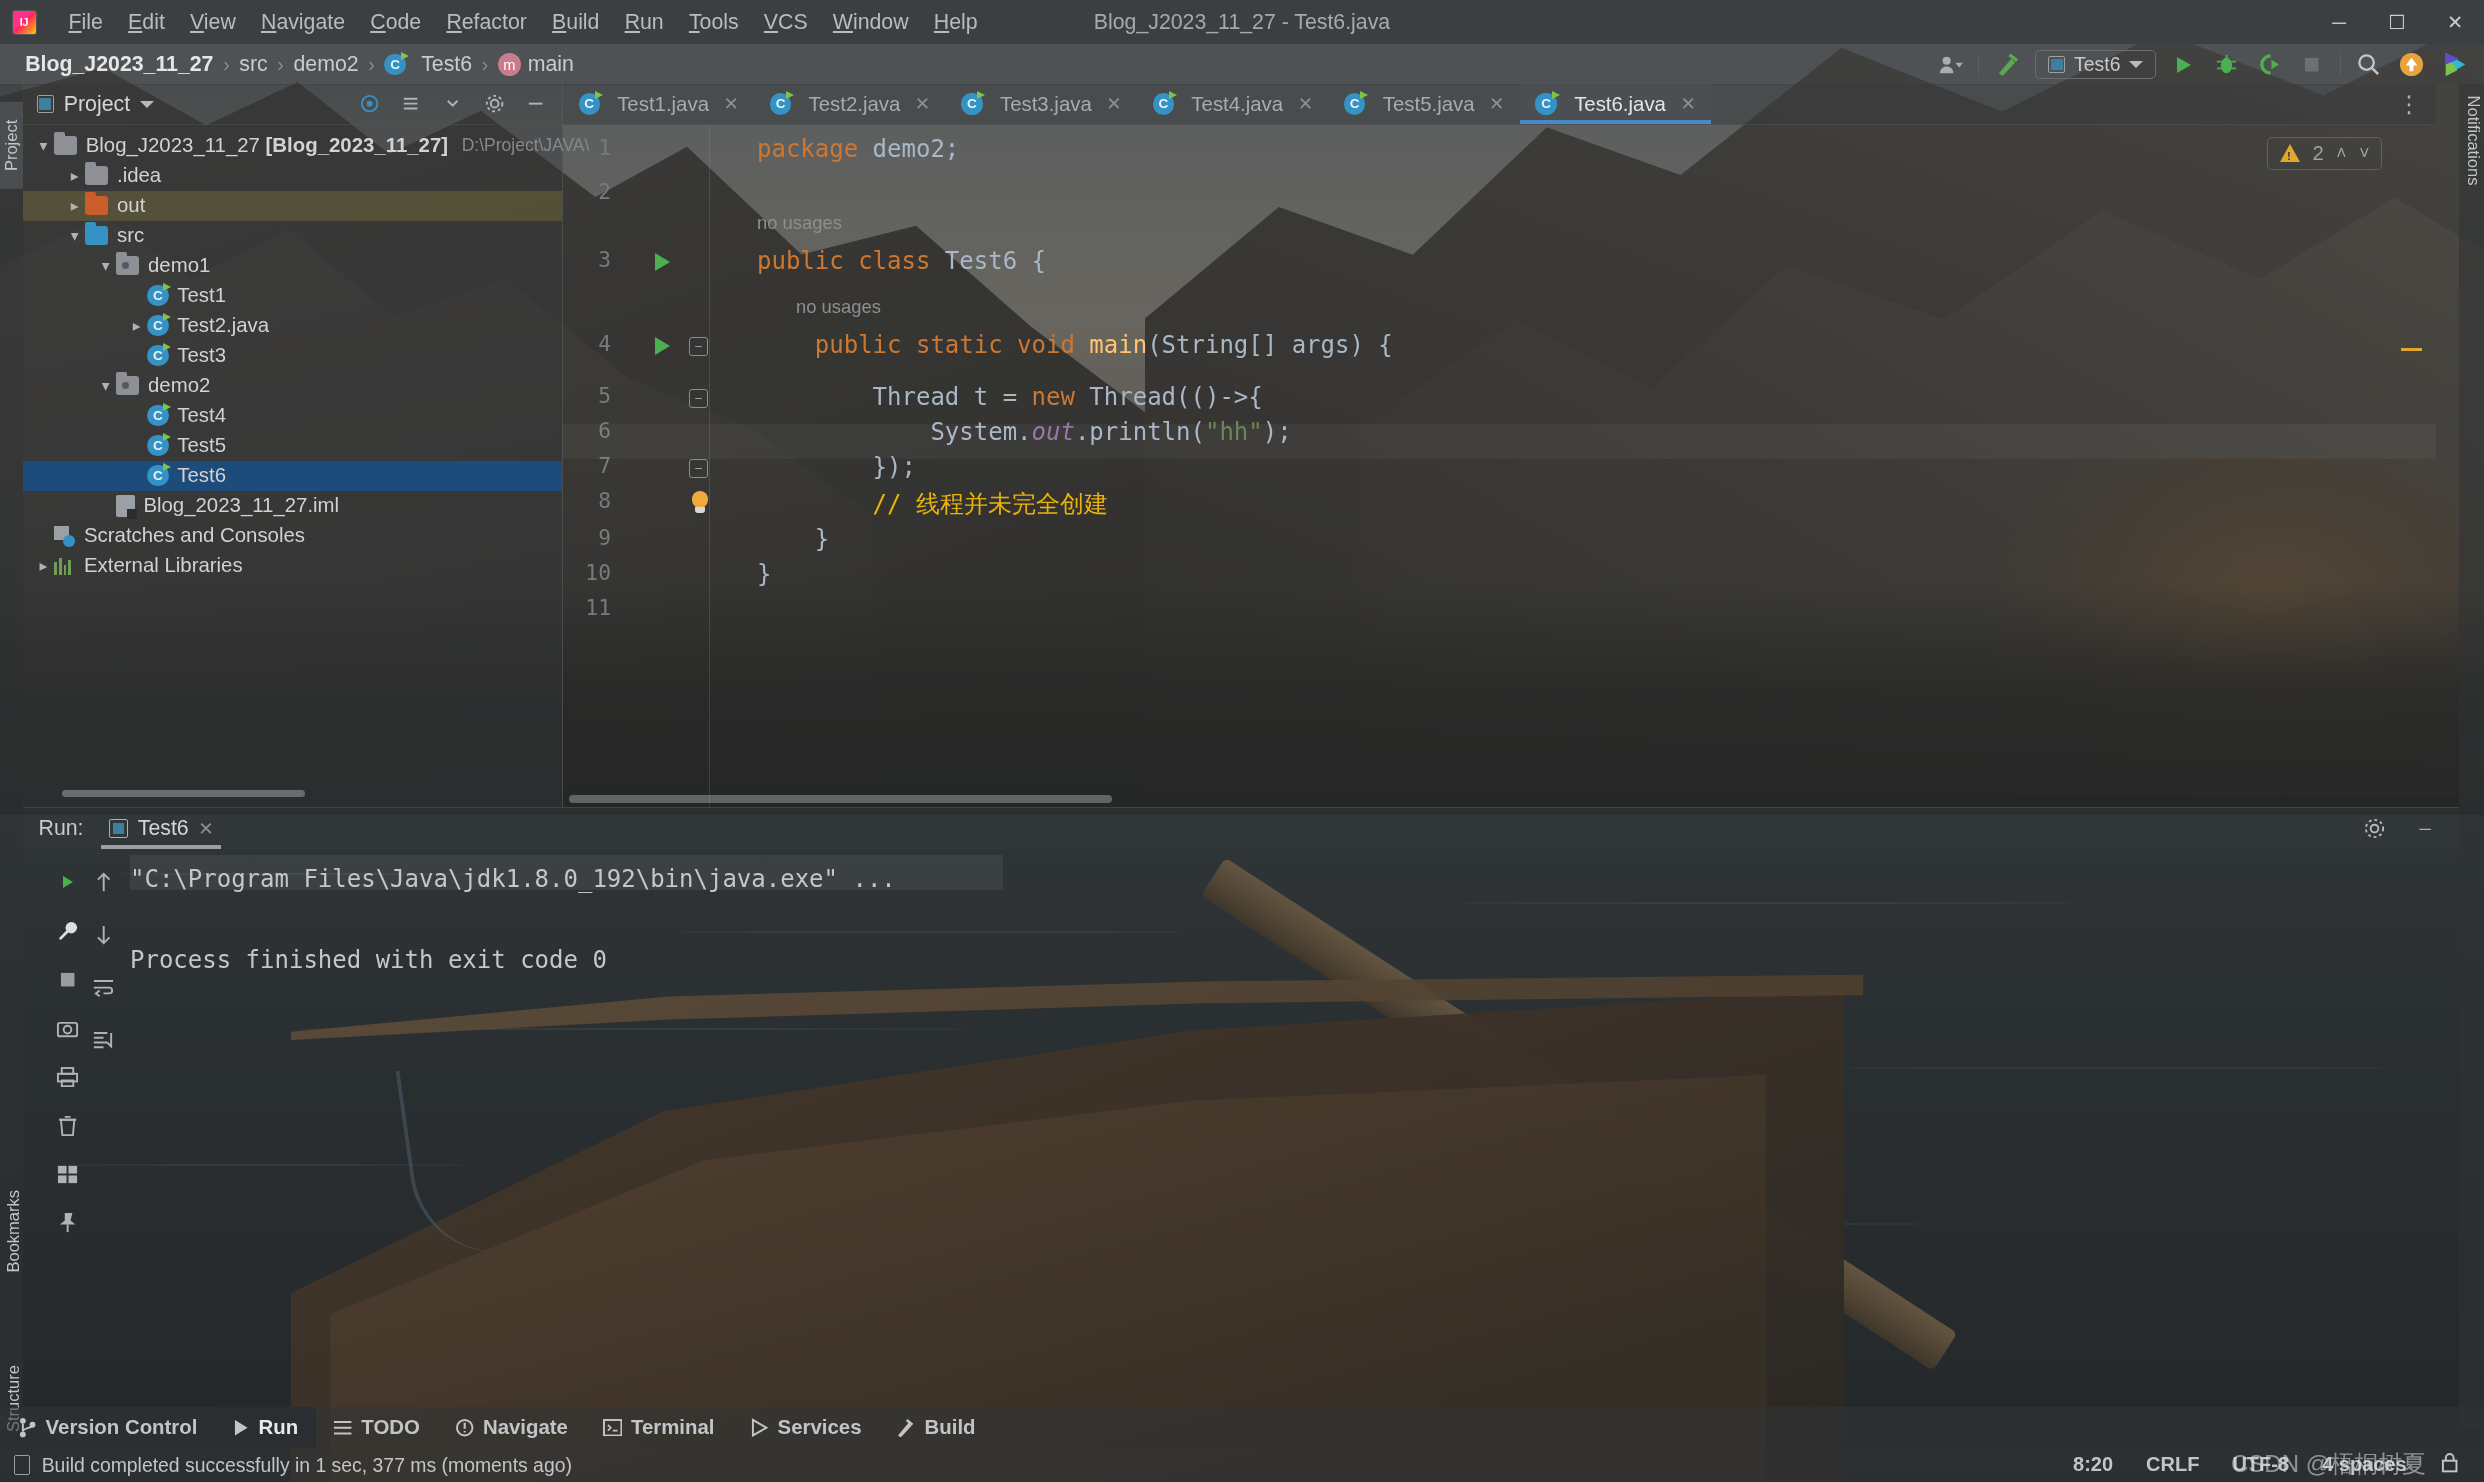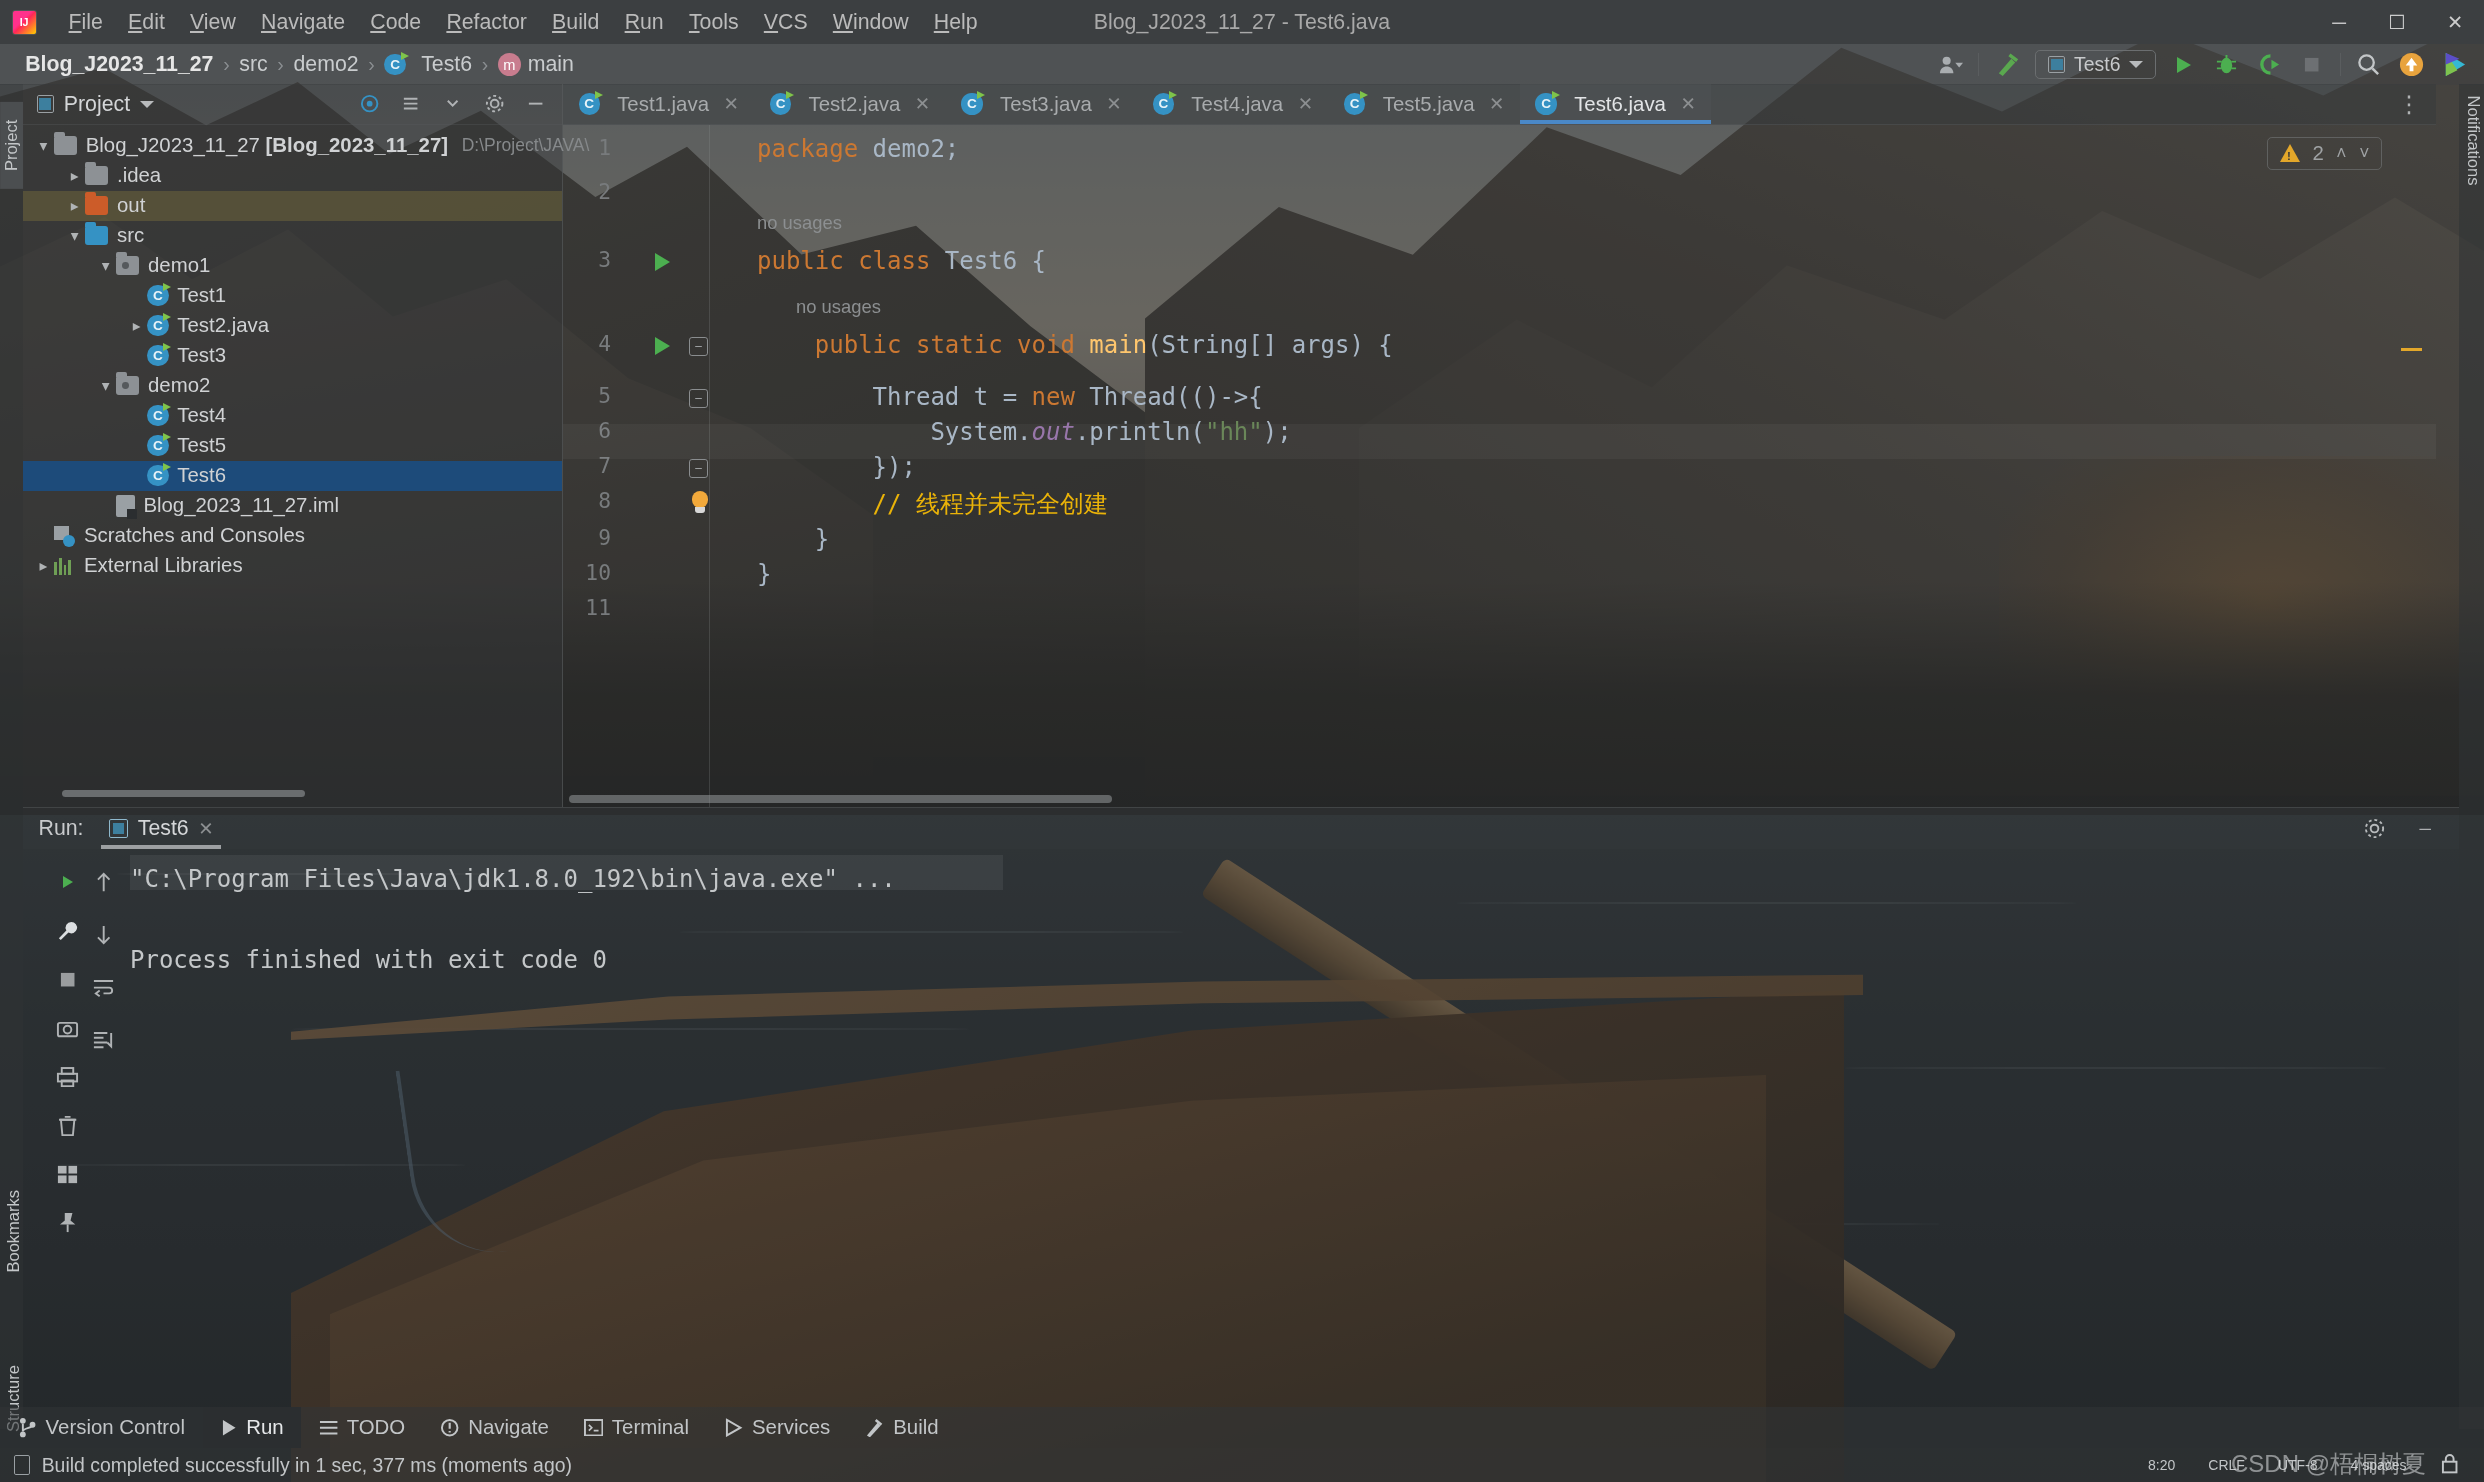--- a/index.html
+++ b/index.html
@@ -294,29 +294,29 @@
   #run-toolbar2 { position:absolute; left:56px; top:41px; width:49px; bottom:0; display:flex;
      flex-direction:column; align-items:center; padding-top:13.6px; gap:13.6px; }
 
   #console { position:absolute; left:107px; top:41px; right:0; bottom:0;
      font-family:"DejaVu Sans Mono", monospace; font-size:24px; color:#c4c7c9; }
   .cline { position:absolute; white-space:pre; }
   #cmdhl { position:absolute; left:0; width:873px; height:35px; background: rgba(200,200,200,0.09); }
 
   
   #bottombar { position:absolute; left:0; bottom:34px; width:2484px; height:41px;
-     background: rgba(50,53,55,0.55); display:flex; align-items:center; }
+     background: rgba(50,53,55,0.55); display:flex; align-items:center;font-weight:bold; }
   .bb-item { display:flex; align-items:center; gap:8.7px; padding:0 17.5px; height:41px;
      color:#c2c5c7; font-size:20.4px; white-space:nowrap; }
   .bb-item.active { background:#2b2e30; color:#e6e8ea; }
   #statusbar { position:absolute; left:0; bottom:0; width:2484px; height:34px;
      background: rgba(50,53,55,0.6); display:flex; align-items:center; }
   #status-left { display:flex; align-items:center; gap:11.6px; padding-left:13.6px; color:#c2c5c7; font-size:19.4px; }
   #status-right { margin-left:auto; display:flex; align-items:center; gap:33px; padding-right:25px;
-     color:#c2c5c7; font-size:14px; }
+     color:#c2c5c7; font-size:20px;font-weight:bold; }
   .sb-sq { width:16.5px;height:20.4px;border:1.9px solid #9aa0a4;border-radius:1.9px;}
 
   #watermark { position:absolute; right:58px; bottom:1.9px; color:rgba(225,228,230,0.55);
      font-size:24px; white-space:nowrap; pointer-events:none; }
 </style>
 </head>
 <body>
 
 <div id="wallpaper">
   <div id="sky" class="layer"></div>

